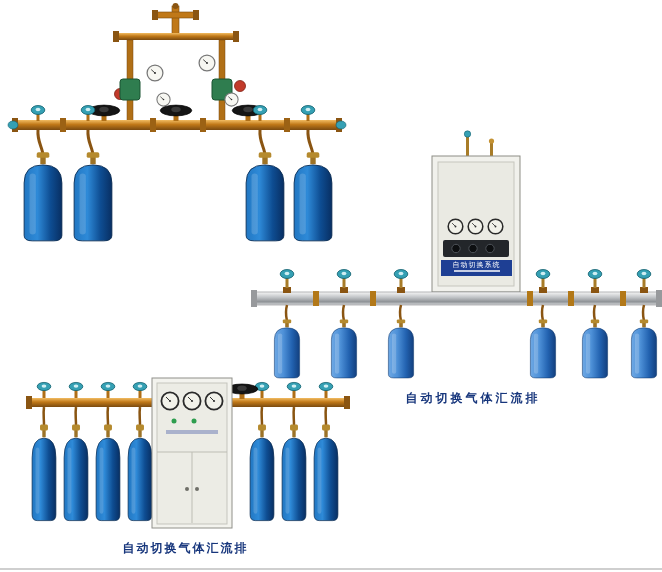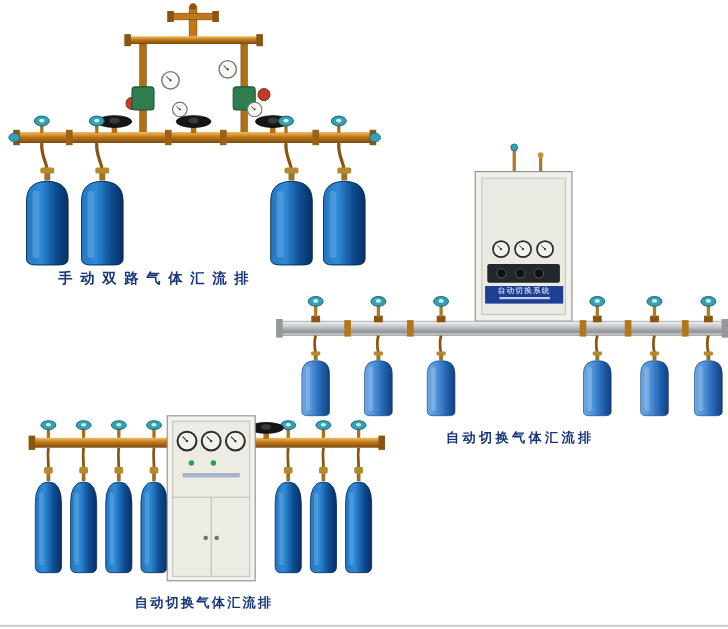--- a/index.html
+++ b/index.html
@@ -295,21 +295,20 @@
       <line x1="157" y1="452" x2="227" y2="452" stroke="#bdbdb4" stroke-width="1"></line>
       <line x1="192" y1="452" x2="192" y2="523" stroke="#bdbdb4" stroke-width="1"></line>
       <circle cx="187" cy="489" r="2" fill="#6f6f68"></circle>
       <circle cx="197" cy="489" r="2" fill="#6f6f68"></circle>
     </g>
   </g>
 
   <rect x="0" y="568" width="662" height="2" fill="#cfcfcf"></rect>
 </svg>
 
-<div class="caption" id="caption-1">手动双路气体汇流排</div>
 <div class="caption" id="caption-2">自动切换气体汇流排</div>
 <div class="caption" id="caption-3">自动切换气体汇流排</div>
 
 <div id="cabinet-label">
   <div class="plate-text">自动切换系统</div>
   <div class="plate-subbar"></div>
 </div>
 
 </div>
 

